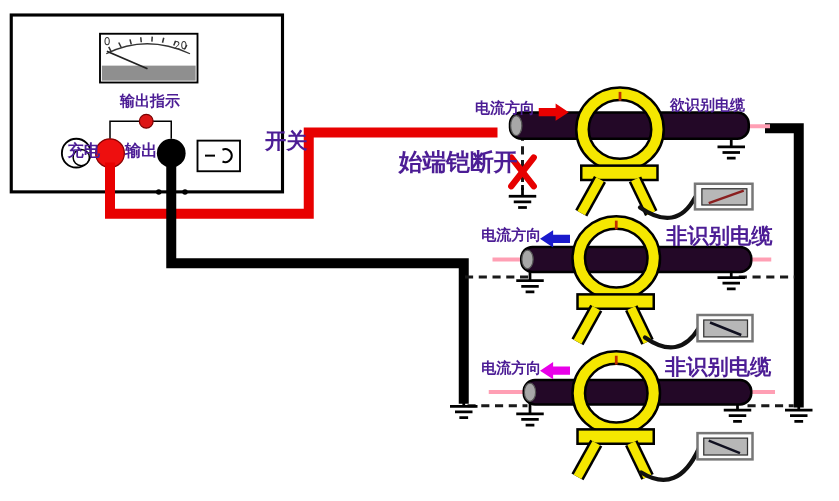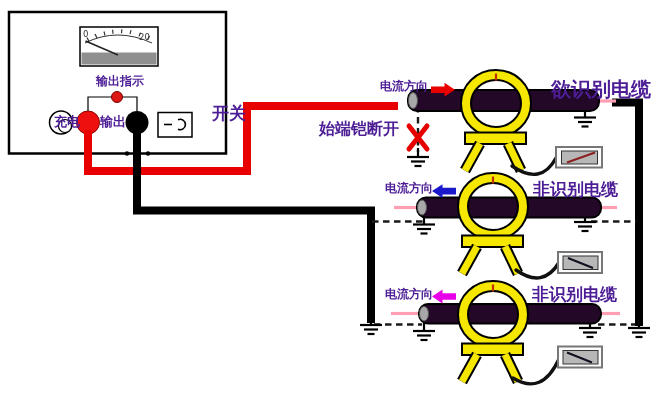--- a/index.html
+++ b/index.html
@@ -156,22 +156,22 @@
 </svg>
 
 <div class="t scale" style="left:83px;top:30px;font-size:8.5px;">0</div>
 <div class="t scale" style="left:139px;top:33px;font-size:8.5px;">20</div>
 <div class="t" style="left:96px;top:75px;font-size:12px;">输出指示</div>
 <div class="t" style="left:18px;top:115px;font-size:13px;margin-left:36px;">充电</div>
 <div class="t" style="left:100px;top:115px;font-size:13px;">输出</div>
 <div class="t" style="left:196px;top:104px;font-size:17px;margin-left:16px;">开关</div>
 
 <div class="t" style="left:380px;top:80px;font-size:12px;">电流方向</div>
-<div class="t" style="left:551px;top:78px;font-size:20px;">欲识别电缆</div>
-<div class="t" style="left:319px;top:120px;font-size:16px;">始端铠断开</div>
+<div class="t" style="left:536px;top:78px;font-size:12px;">欲识别电缆</div>
+<div class="t" style="left:319px;top:120px;font-size:19px;">始端铠断开</div>
 
 <div class="t" style="left:385px;top:182px;font-size:12px;">电流方向</div>
 <div class="t" style="left:533px;top:180px;font-size:17px;">非识别电缆</div>
 
 <div class="t" style="left:385px;top:288px;font-size:12px;">电流方向</div>
 <div class="t" style="left:532px;top:285px;font-size:17px;">非识别电缆</div>
 
 </div>
 
 </body></html>

